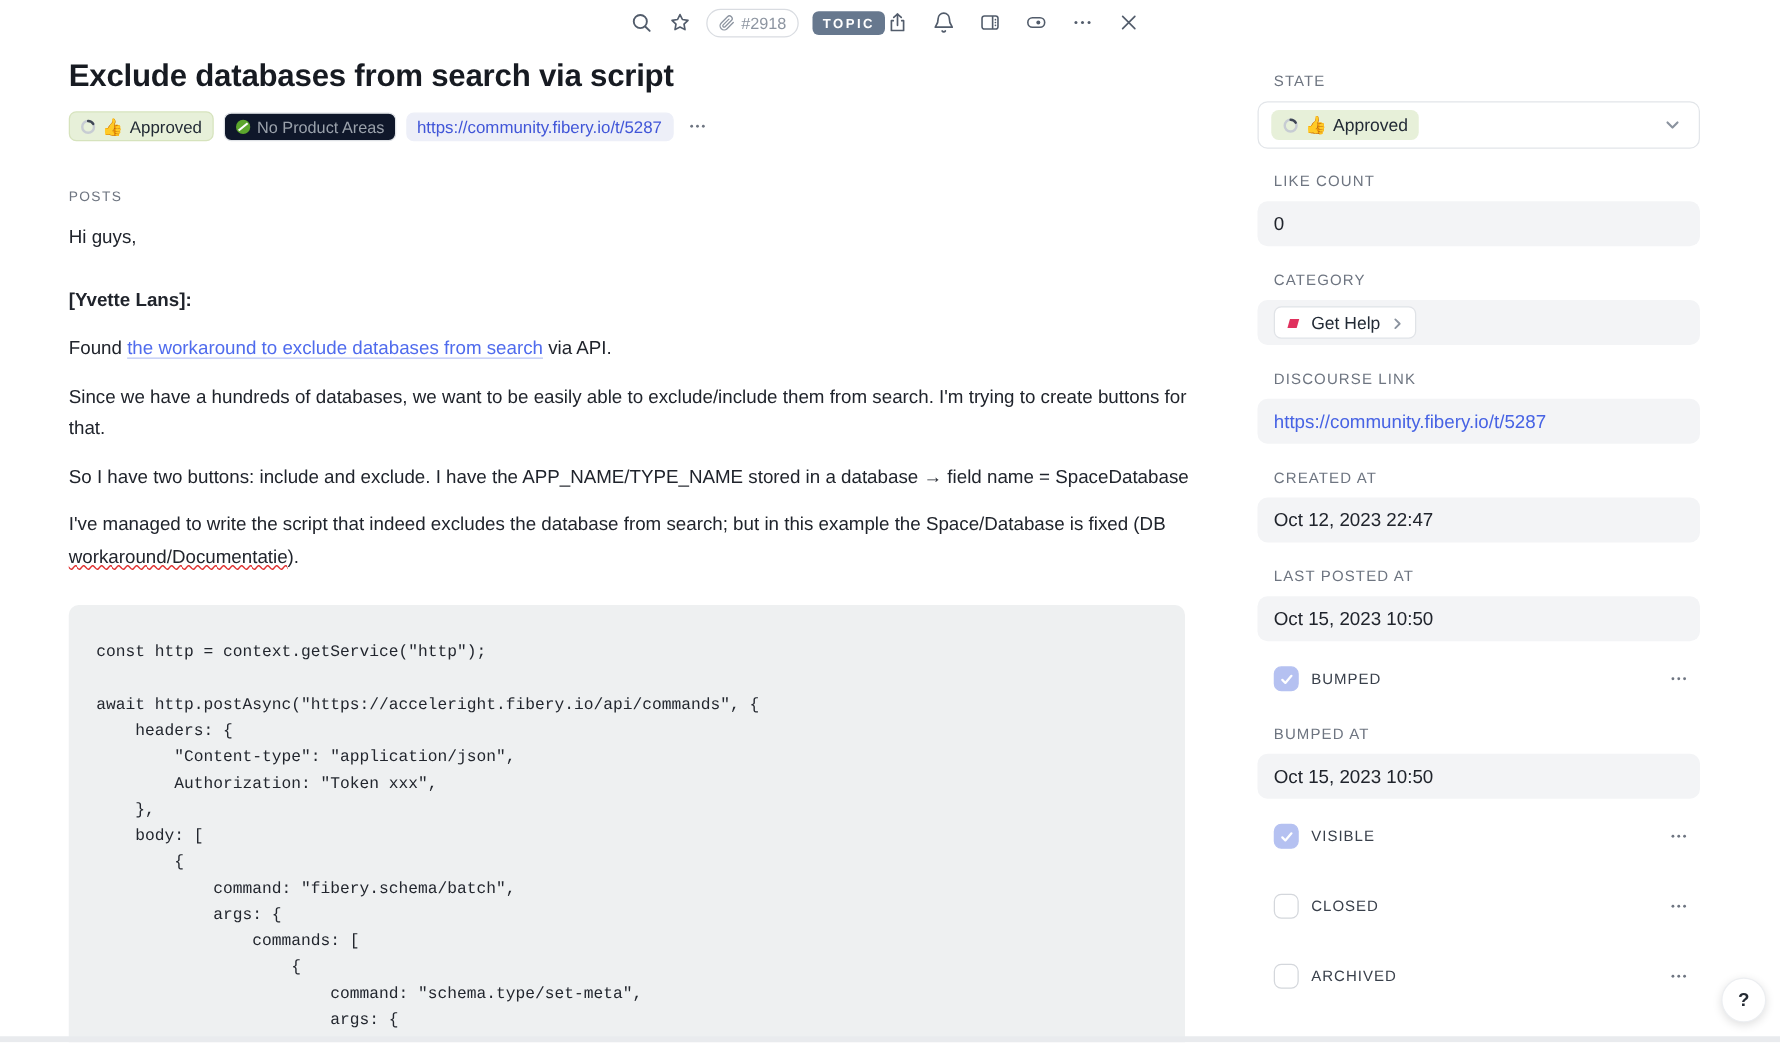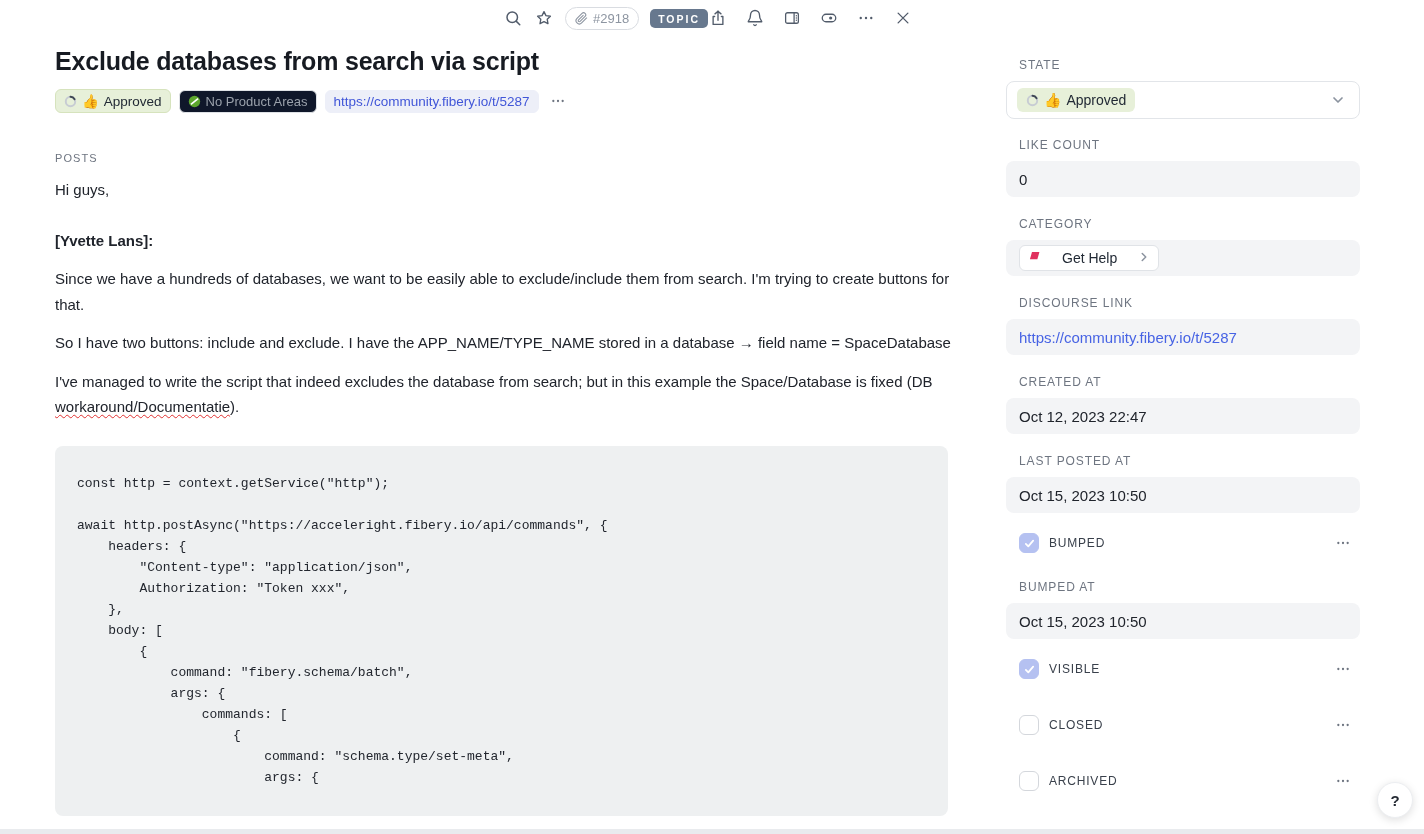--- a/index.html
+++ b/index.html
@@ -49,21 +49,21 @@
   .sidebar{position:absolute;left:1006px;top:36px;width:354px;padding-top:22px;background:#fff}
   .f-label{font-size:12px;letter-spacing:.9px;color:#6e7581;font-weight:500;margin:0 0 9px 13px}
   .select{height:38px;border:1px solid #e2e5e9;border-radius:8px;display:flex;align-items:center;
     justify-content:space-between;padding:0 13px 0 10px;margin-bottom:19px;background:#fff;cursor:pointer}
   .pill-state{display:flex;align-items:center;gap:5px;background:#e7f0d9;border-radius:6px;
     padding:4px 9px;font-size:14px;color:#222a35}
   .chev{color:#8b939f;width:16px;height:16px}
   .field{height:36px;border-radius:8px;background:#f3f4f6;display:flex;align-items:center;
     padding:0 13px;font-size:15px;color:#20242c;margin-bottom:20px;cursor:pointer}
   .field-link{color:#4763e4}
-  .cat-pill{display:flex;align-items:flex-start;gap:20px;background:#fff;border:1px solid #e0e3e7;
+  .cat-pill{display:flex;align-items:flex-end;gap:7px;background:#fff;border:1px solid #e0e3e7;
     border-radius:6px;padding:4px 7px 4px 9px;font-size:14px;color:#222a35}
   .check-row{display:flex;align-items:center;height:20px;margin:6px 0 27px;padding:0 6px 0 13px}
   .check-row.gap-lg{margin-bottom:36px}
   .checkbox{width:20px;height:20px;border-radius:6px;border:1px solid #d4d7dc;background:#fff;
     display:flex;align-items:center;justify-content:center;margin-right:10px;cursor:pointer;flex:none}
   .checkbox svg{display:none;width:13px;height:13px}
   .checkbox.checked{background:#b5c1f1;border-color:#b5c1f1}
   .checkbox.checked svg{display:block}
   .check-label{font-size:12px;letter-spacing:.8px;color:#39404b;font-weight:500}
   .row-dots{margin-left:auto}
@@ -169,20 +169,21 @@
             <circle cx="12" cy="12" r="1.7"></circle>
             <circle cx="19" cy="12" r="1.7"></circle>
           </svg>
       </button>
     </div>
 
     <div class="posts-label">POSTS</div>
 
     <p class="post-p">Hi guys,</p>
     <p class="post-p post-author">[Yvette Lans]:</p>
+    <p class="post-p"><span>Found </span><span class="doc-link">the workaround to exclude databases from search</span><span> via API.</span></p>
     <p class="post-p">Since we have a hundreds of databases, we want to be easily able to exclude/include them from search. I'm trying to create buttons for that.</p>
     <p class="post-p">So I have two buttons: include and exclude. I have the APP_NAME/TYPE_NAME stored in a database → field name = SpaceDatabase</p>
     <p class="post-p"><span>I've managed to write the script that indeed excludes the database from search; but in this example the Space/Database is fixed (DB </span><span class="spellcheck">workaround/Documentatie</span><span>).</span></p>
 
     <div class="code">const http = context.getService("http");
 
 await http.postAsync("https://acceleright.fibery.io/api/commands", {
     headers: {
         "Content-type": "application/json",
         Authorization: "Token xxx",

